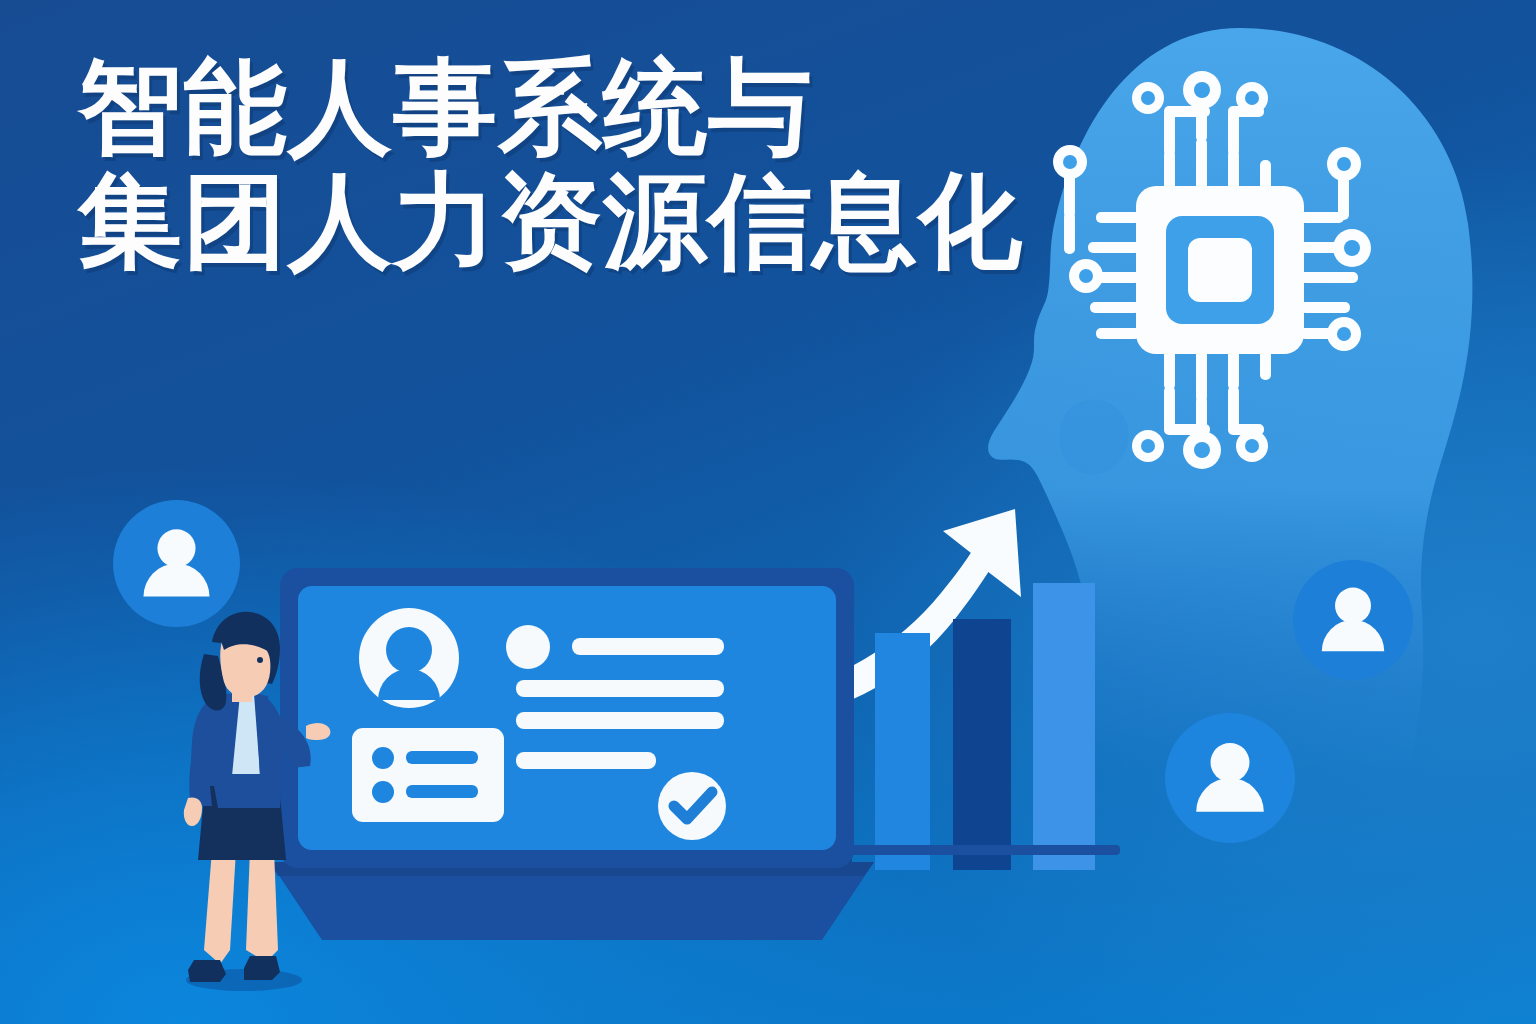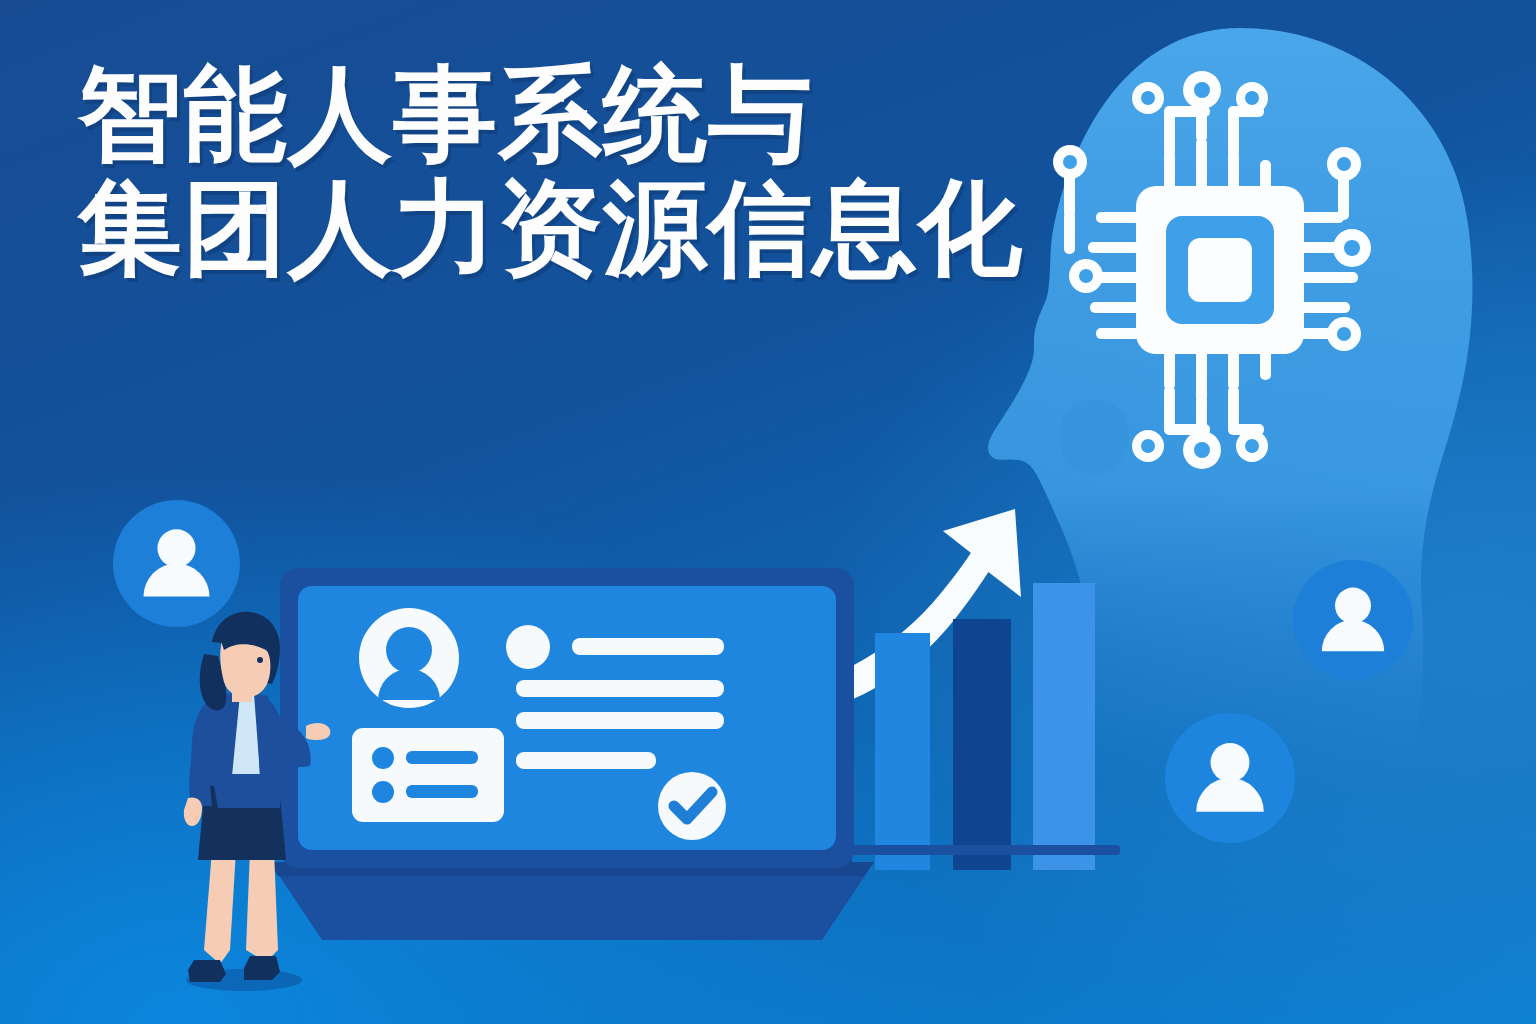--- a/index.html
+++ b/index.html
@@ -1,18 +1,18 @@
 <!DOCTYPE html>
 <html><head>
 <meta charset="utf-8">
 <style>
   html,body{margin:0;padding:0;background:#0a2f6b;}
   #stage{
     position:relative;width:1536px;height:1024px;overflow:hidden;
-    font-family:Liberation Serif, serif;
+    font-family:Liberation Mono, monospace;
     background:
       radial-gradient(ellipse 1300px 900px at 12% 100%, #0b86dd 0%, rgba(11,134,221,0) 62%),
       radial-gradient(ellipse 1100px 800px at 96% 62%, #1f7ec9 0%, rgba(31,126,201,0) 60%),
       linear-gradient(160deg,#174c93 0%,#12529c 38%,#0e6dbb 72%,#0b82d4 100%);
   }
 
   
   .head-wrap{position:absolute;left:940px;top:10px;width:560px;height:760px;}
   .head-wrap svg{display:block;width:100%;height:100%;}
 

